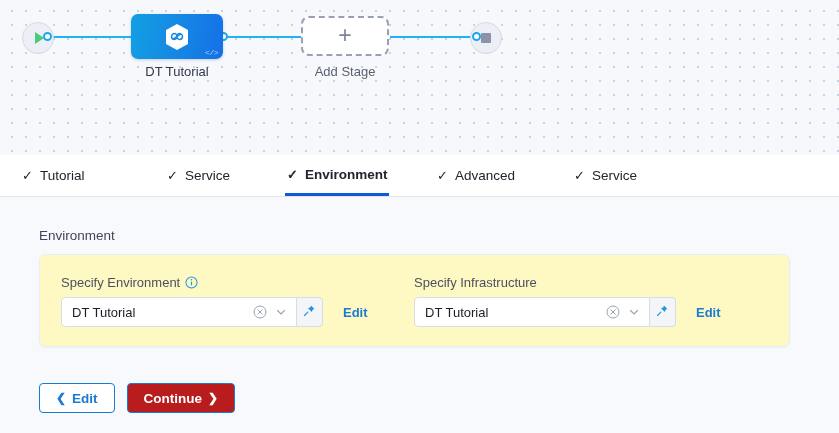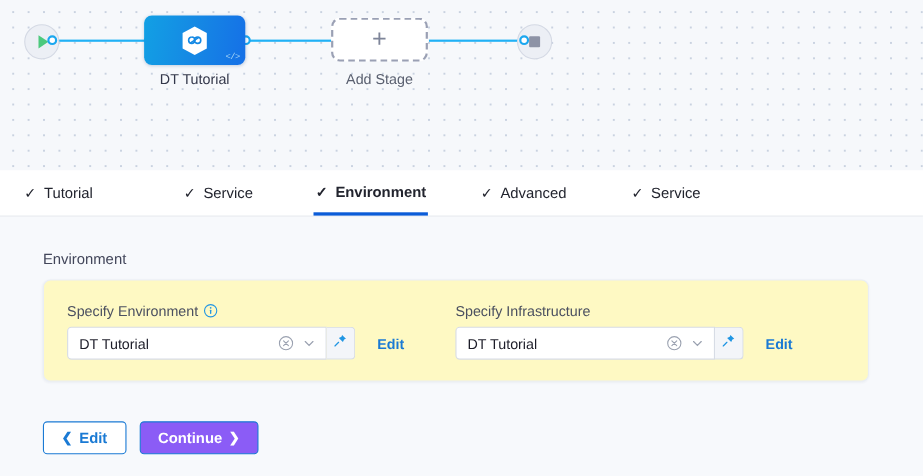--- a/index.html
+++ b/index.html
@@ -281,21 +281,21 @@
     cursor: pointer;
     box-sizing: border-box;
   }
   .btn-back {
     background: #ffffff;
     border: 1px solid #1a7ad4;
     color: #1a7ad4;
     padding: 0 16px;
   }
   .btn-continue {
-    background: #8b5cf6;
+    background: #b91c1c;
     border: 1px solid #1a7ad4;
     color: #ffffff;
     padding: 0 16px;
   }
   .chev-ch { font-size: 12px; line-height: 1; font-weight: bold; }
 </style>
 </head>
 <body>
 
 <div class="canvas">

